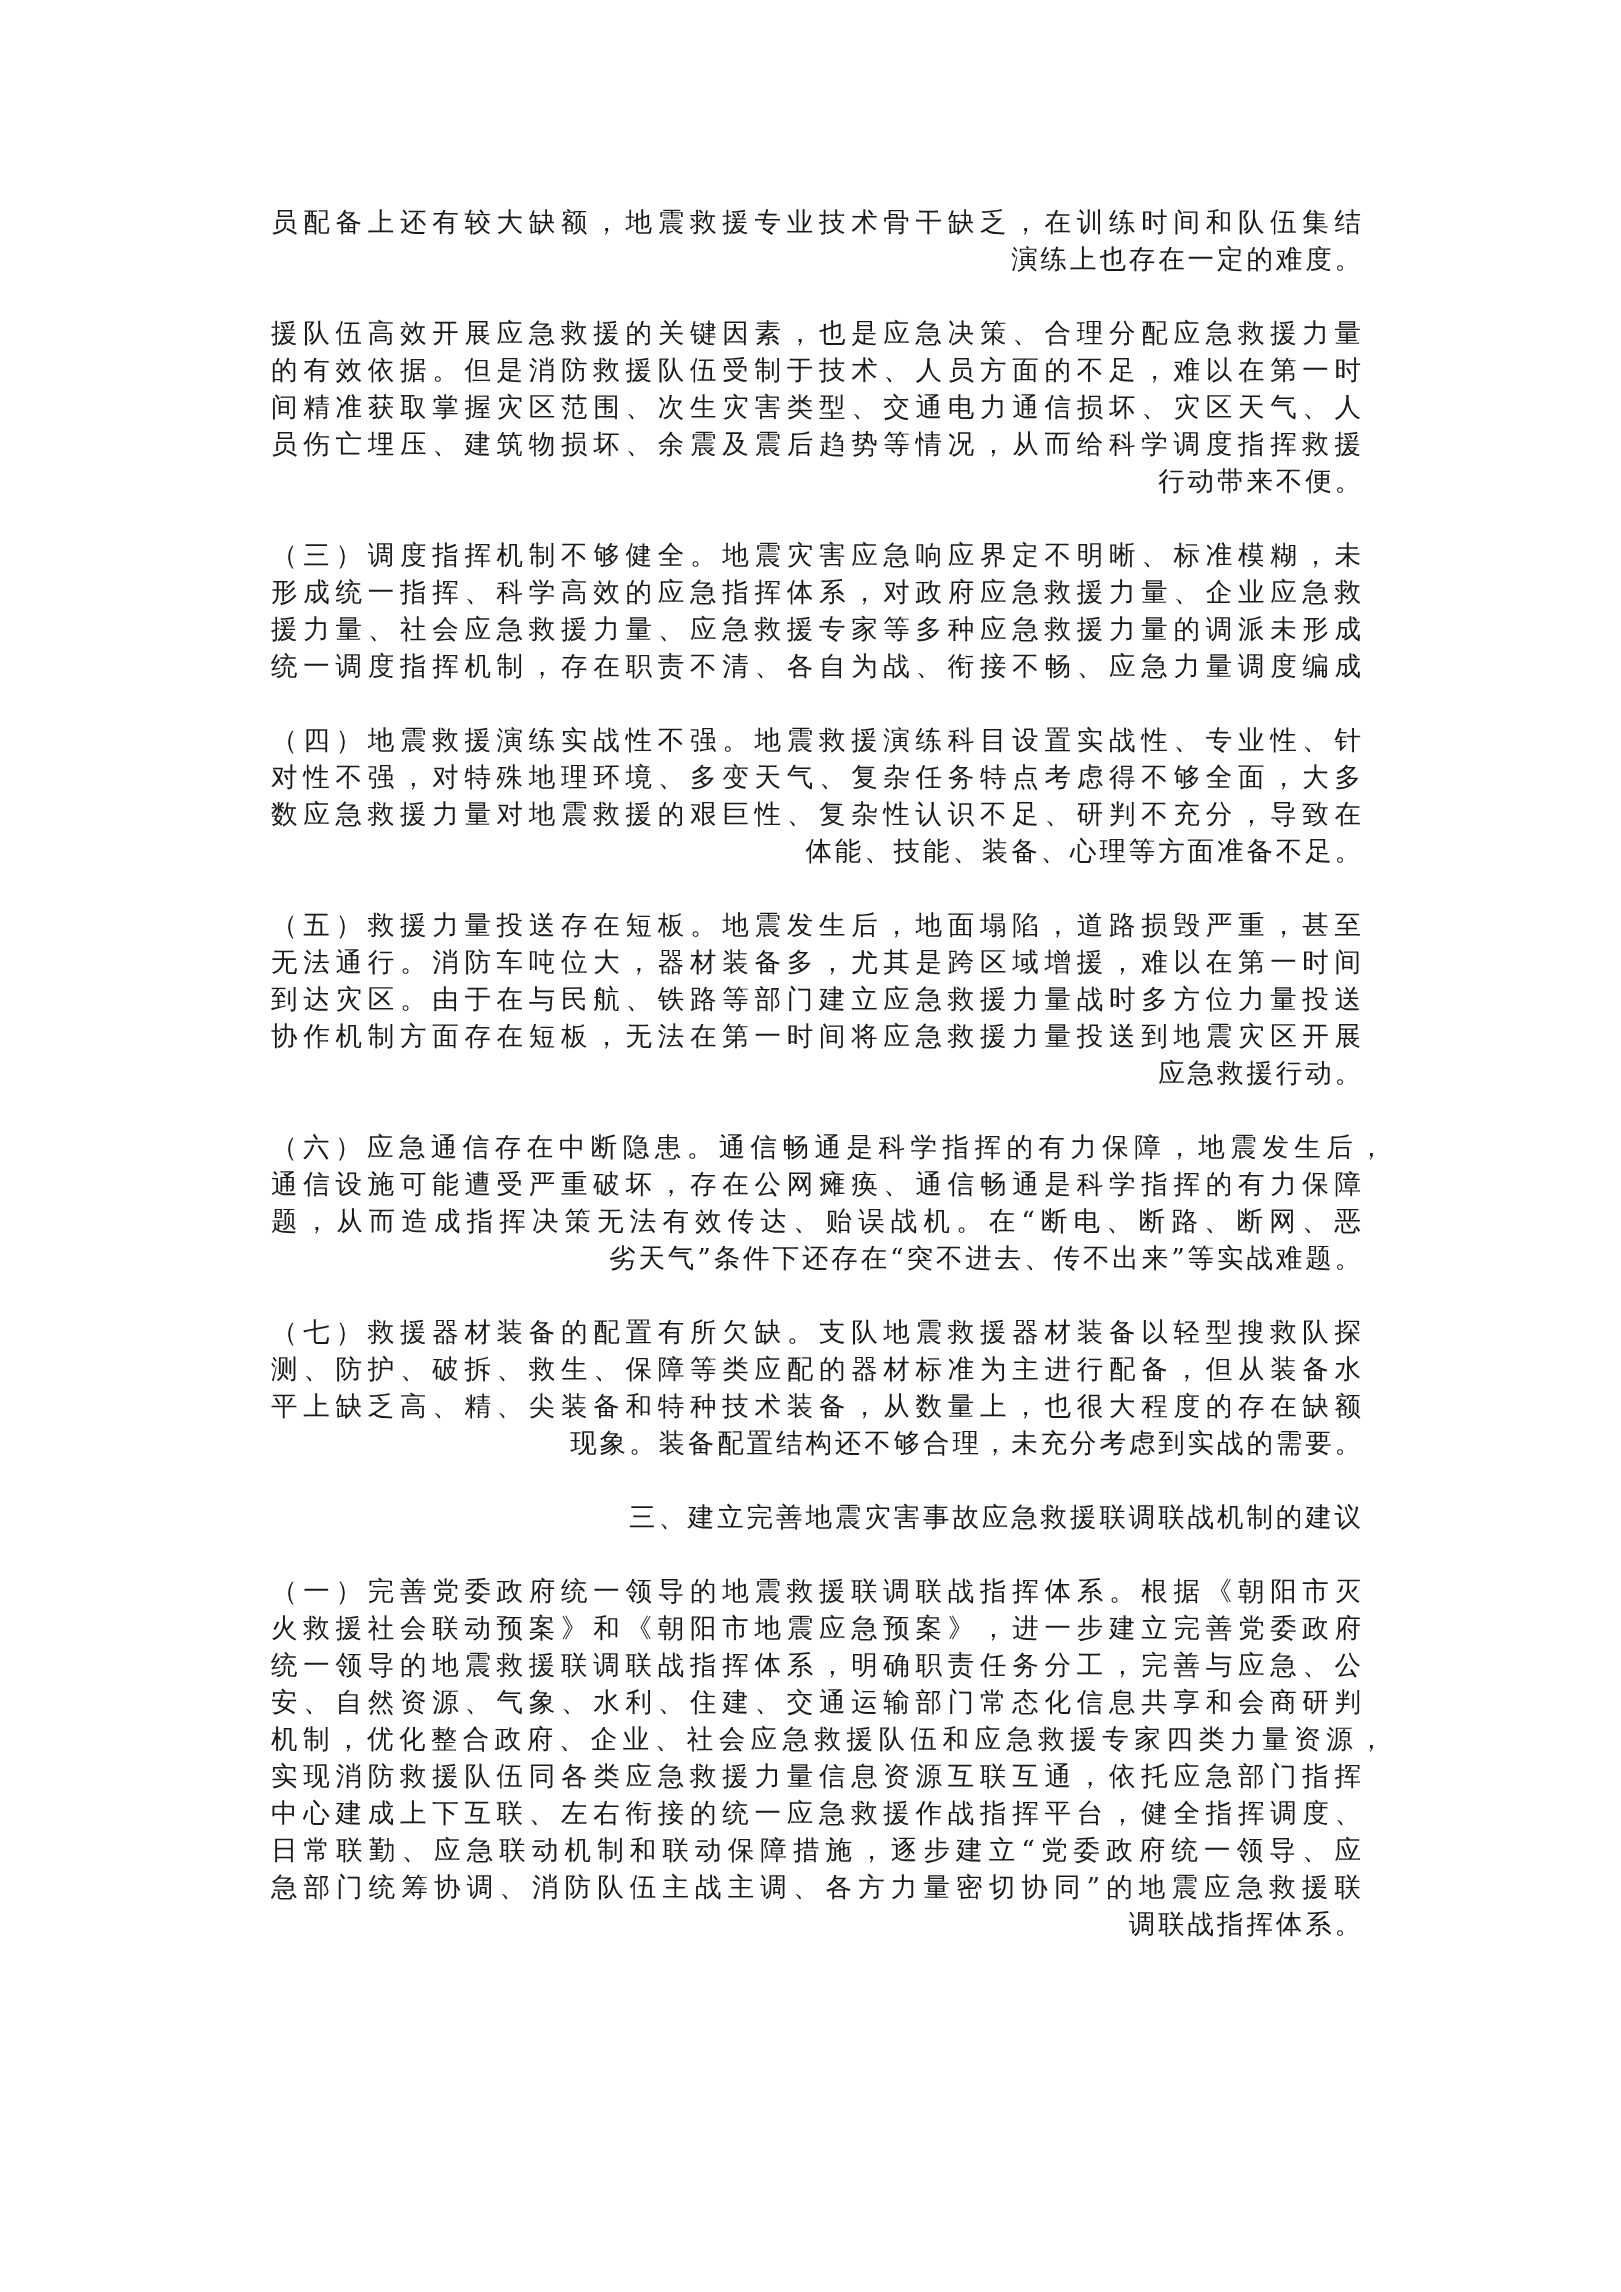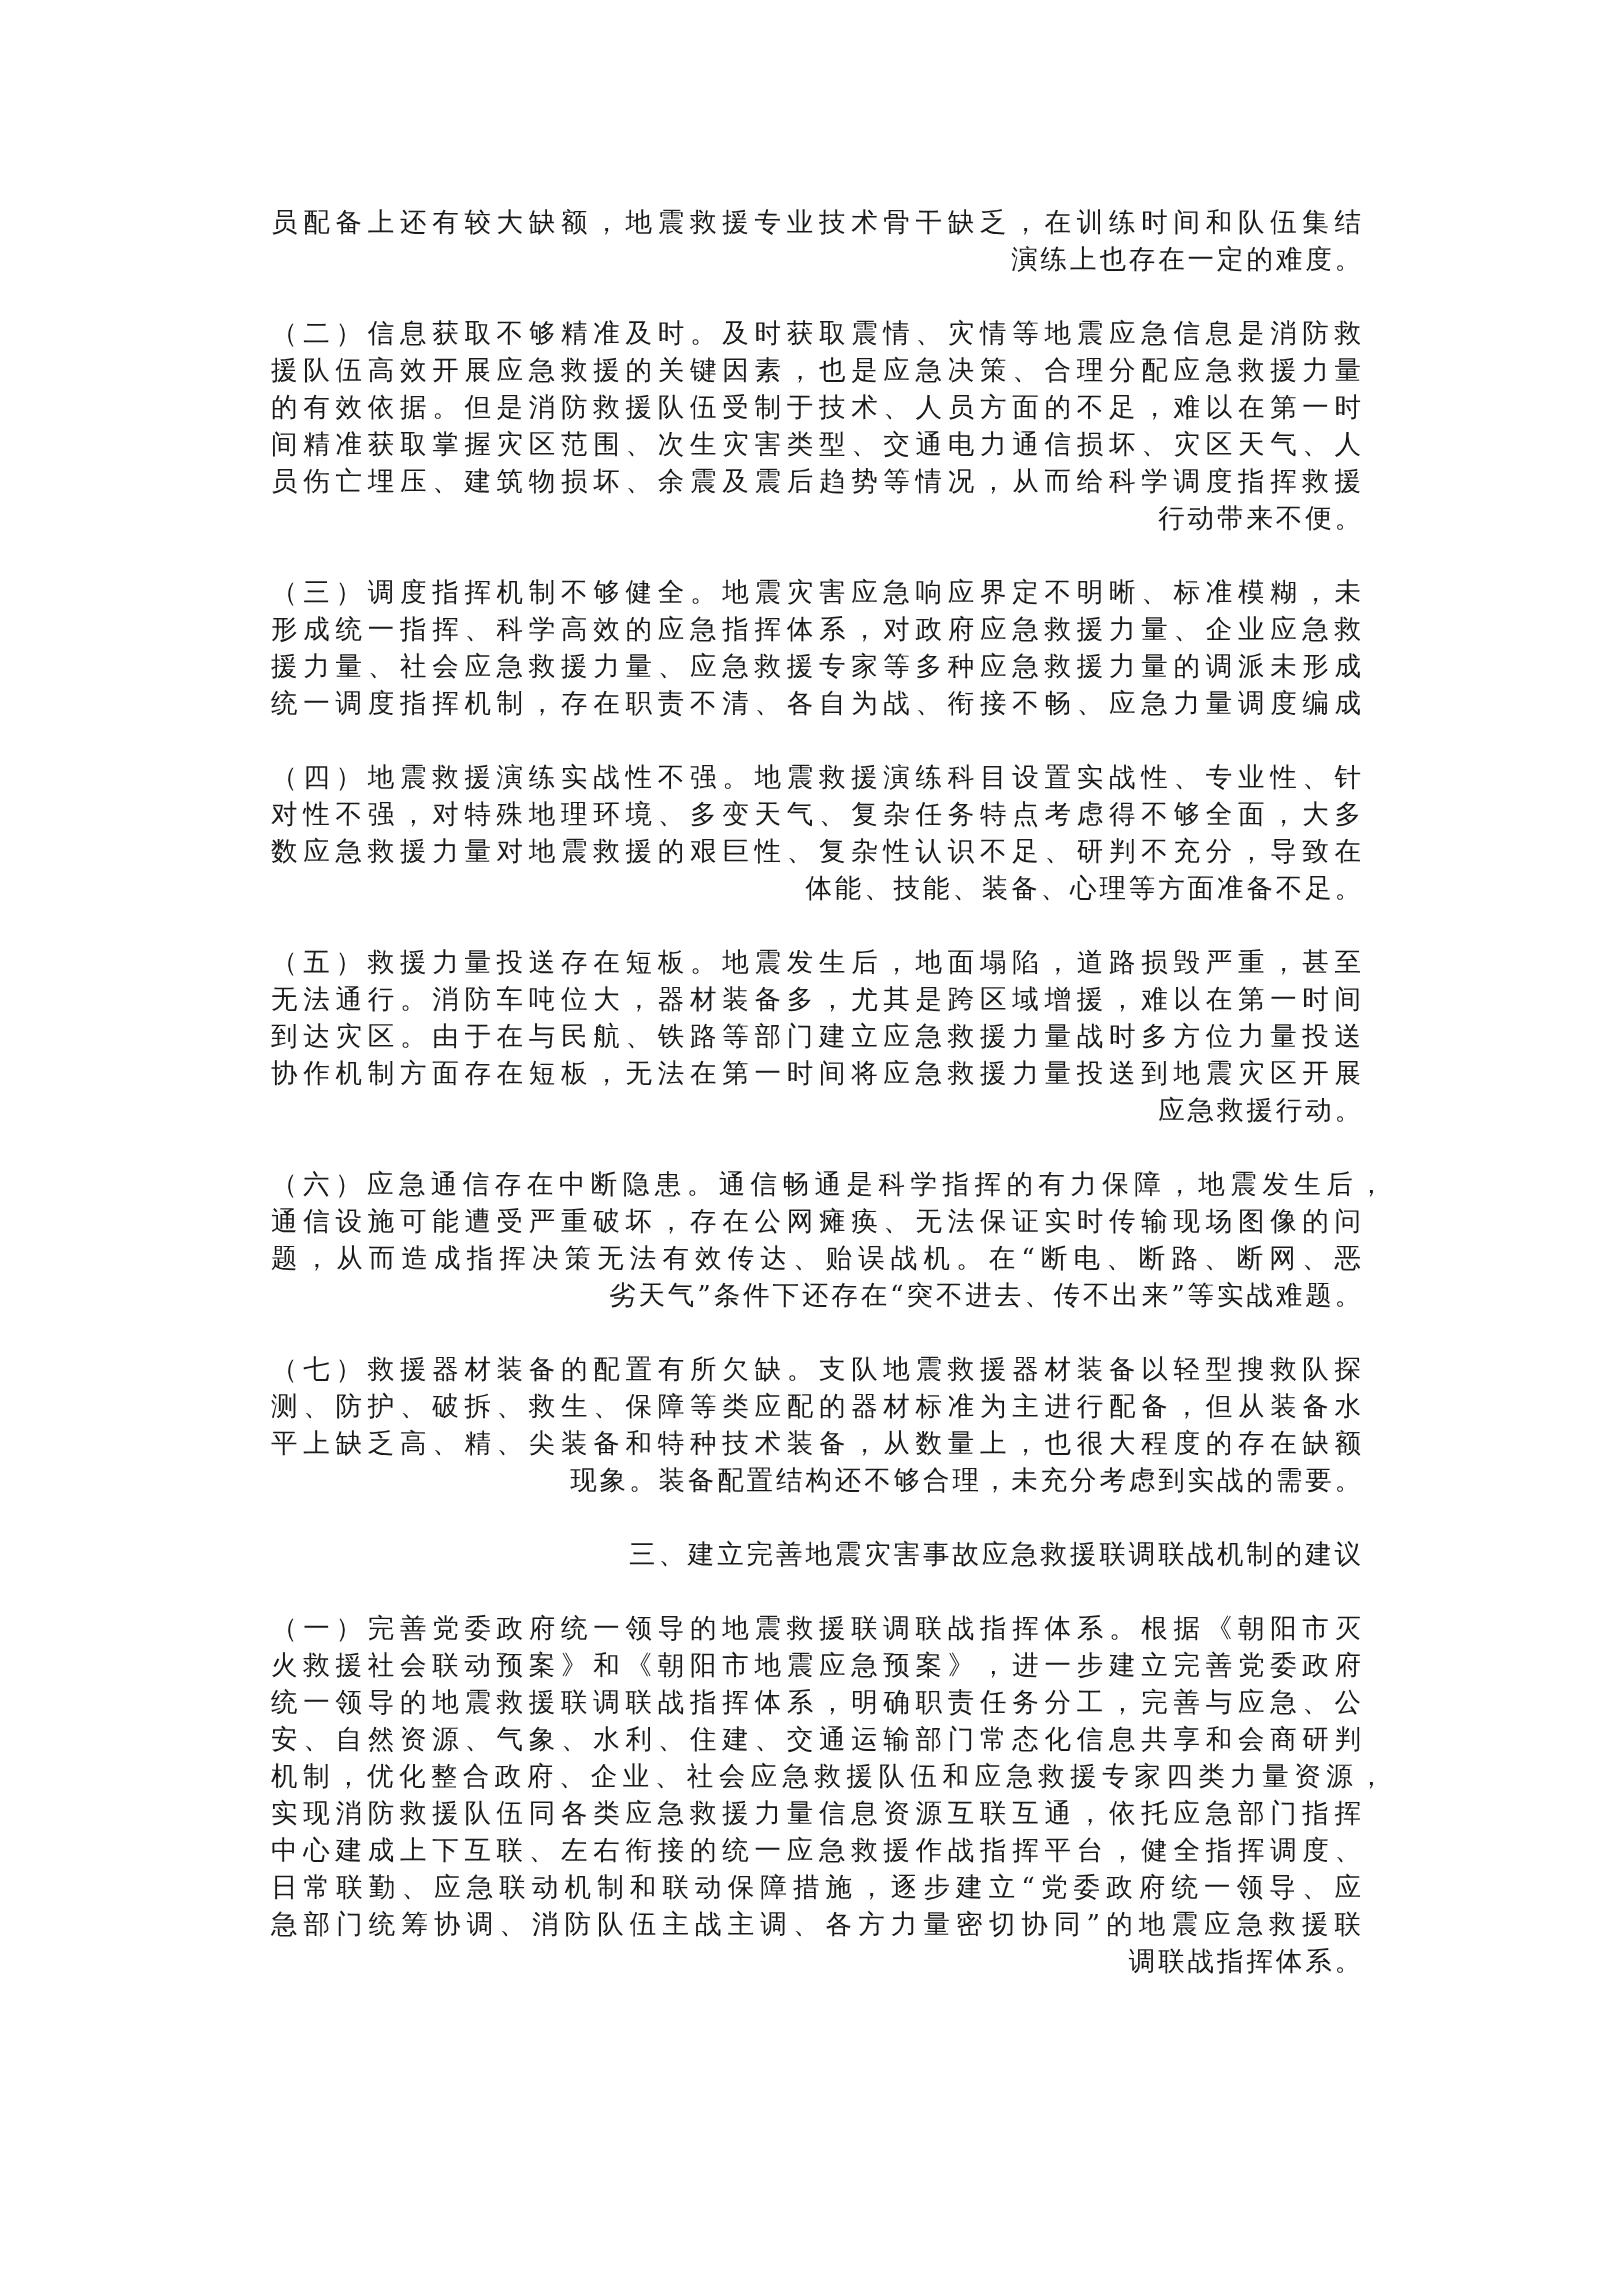--- a/index.html
+++ b/index.html
@@ -70,21 +70,20 @@
 
 <div class="page">
   <div class="body-text">
 
     <div class="para">
       <span class="line full">员配备上还有较大缺额，地震救援专业技术骨干缺乏，在训练时间和队伍集结</span>
       <span class="line left">演练上也存在一定的难度。</span>
     </div>
 
     <div class="para">
-      <span class="line full">（二）信息获取不够精准及时。及时获取震情、灾情等地震应急信息是消防救</span>
       <span class="line full">援队伍高效开展应急救援的关键因素，也是应急决策、合理分配应急救援力量</span>
       <span class="line full">的有效依据。但是消防救援队伍受制于技术、人员方面的不足，难以在第一时</span>
       <span class="line full">间精准获取掌握灾区范围、次生灾害类型、交通电力通信损坏、灾区天气、人</span>
       <span class="line full">员伤亡埋压、建筑物损坏、余震及震后趋势等情况，从而给科学调度指挥救援</span>
       <span class="line center">行动带来不便。</span>
     </div>
 
     <div class="para">
       <span class="line full">（三）调度指挥机制不够健全。地震灾害应急响应界定不明晰、标准模糊，未</span>
       <span class="line full">形成统一指挥、科学高效的应急指挥体系，对政府应急救援力量、企业应急救</span>
@@ -102,21 +101,21 @@
     <div class="para">
       <span class="line full">（五）救援力量投送存在短板。地震发生后，地面塌陷，道路损毁严重，甚至</span>
       <span class="line full">无法通行。消防车吨位大，器材装备多，尤其是跨区域增援，难以在第一时间</span>
       <span class="line full">到达灾区。由于在与民航、铁路等部门建立应急救援力量战时多方位力量投送</span>
       <span class="line full">协作机制方面存在短板，无法在第一时间将应急救援力量投送到地震灾区开展</span>
       <span class="line center">应急救援行动。</span>
     </div>
 
     <div class="para">
       <span class="line full hang">（六）应急通信存在中断隐患。通信畅通是科学指挥的有力保障，地震发生后，</span>
-      <span class="line full">通信设施可能遭受严重破坏，存在公网瘫痪、无法保证实时传输现场图像的问</span>
+      <span class="line full">通信设施可能遭受严重破坏，存在公网瘫痪、通信畅通是科学指挥的有力保障</span>
       <span class="line full">题，从而造成指挥决策无法有效传达、贻误战机。在“断电、断路、断网、恶</span>
       <span class="line center">劣天气”条件下还存在“突不进去、传不出来”等实战难题。</span>
     </div>
 
     <div class="para">
       <span class="line full">（七）救援器材装备的配置有所欠缺。支队地震救援器材装备以轻型搜救队探</span>
       <span class="line full">测、防护、破拆、救生、保障等类应配的器材标准为主进行配备，但从装备水</span>
       <span class="line full">平上缺乏高、精、尖装备和特种技术装备，从数量上，也很大程度的存在缺额</span>
       <span class="line center">现象。装备配置结构还不够合理，未充分考虑到实战的需要。</span>
     </div>

